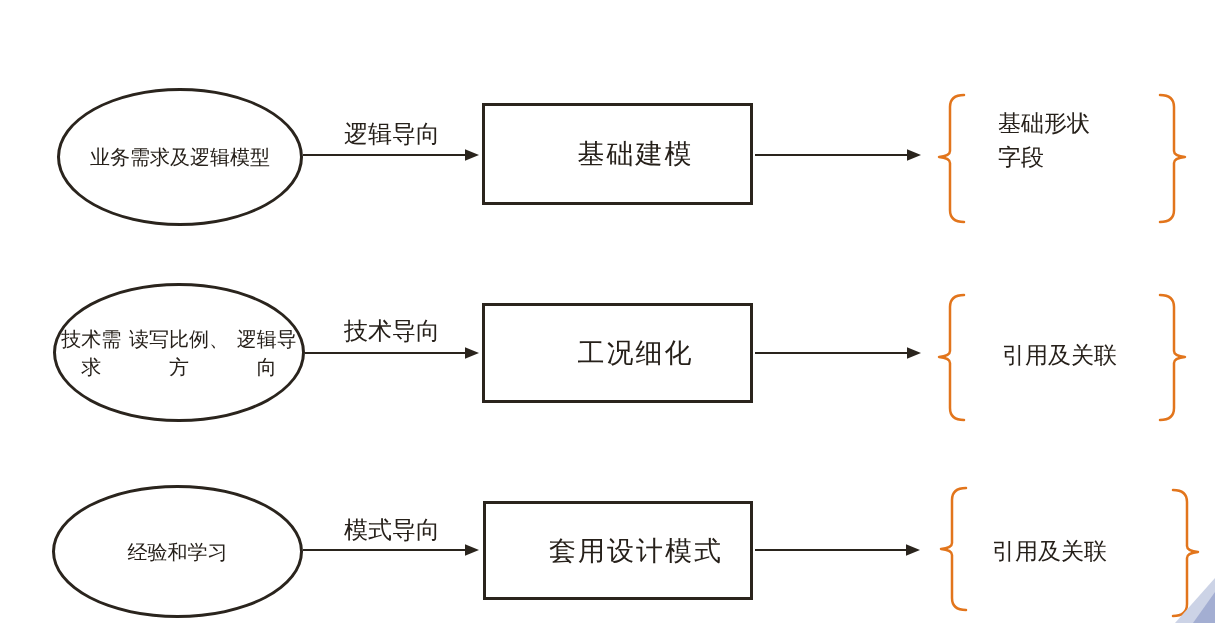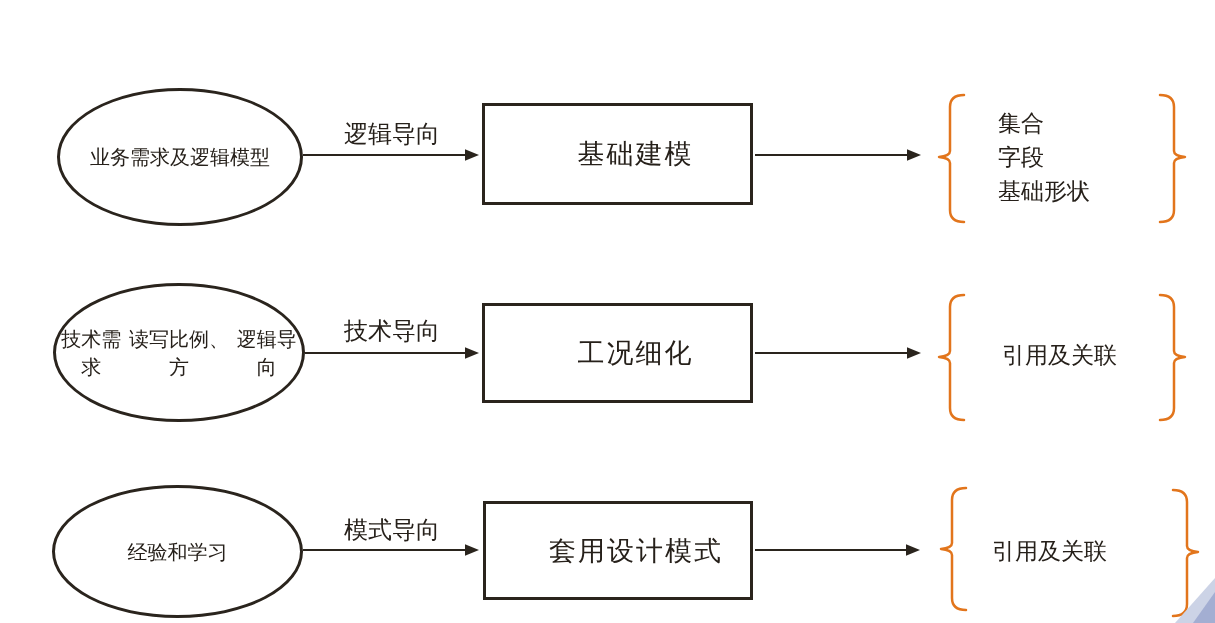--- a/index.html
+++ b/index.html
@@ -109,23 +109,22 @@
 
   <section class="row r1">
     <div class="ellipse">
       <span>业务需求</span>
       <span>及</span>
       <span>逻辑模型</span>
     </div>
     <div class="arrow-label">逻辑导向</div>
     <div class="box">基础建模</div>
     <div class="outputs">
-      <div>集合</div>
+      <div>基础形状</div>
       <div>字段</div>
-      <div>基础形状</div>
     </div>
   </section>
 
   <section class="row r2">
     <div class="ellipse">
       <span>技术需求</span>
       <span>读写比例、方</span>
       <span>逻辑导向</span>
     </div>
     <div class="arrow-label">技术导向</div>

